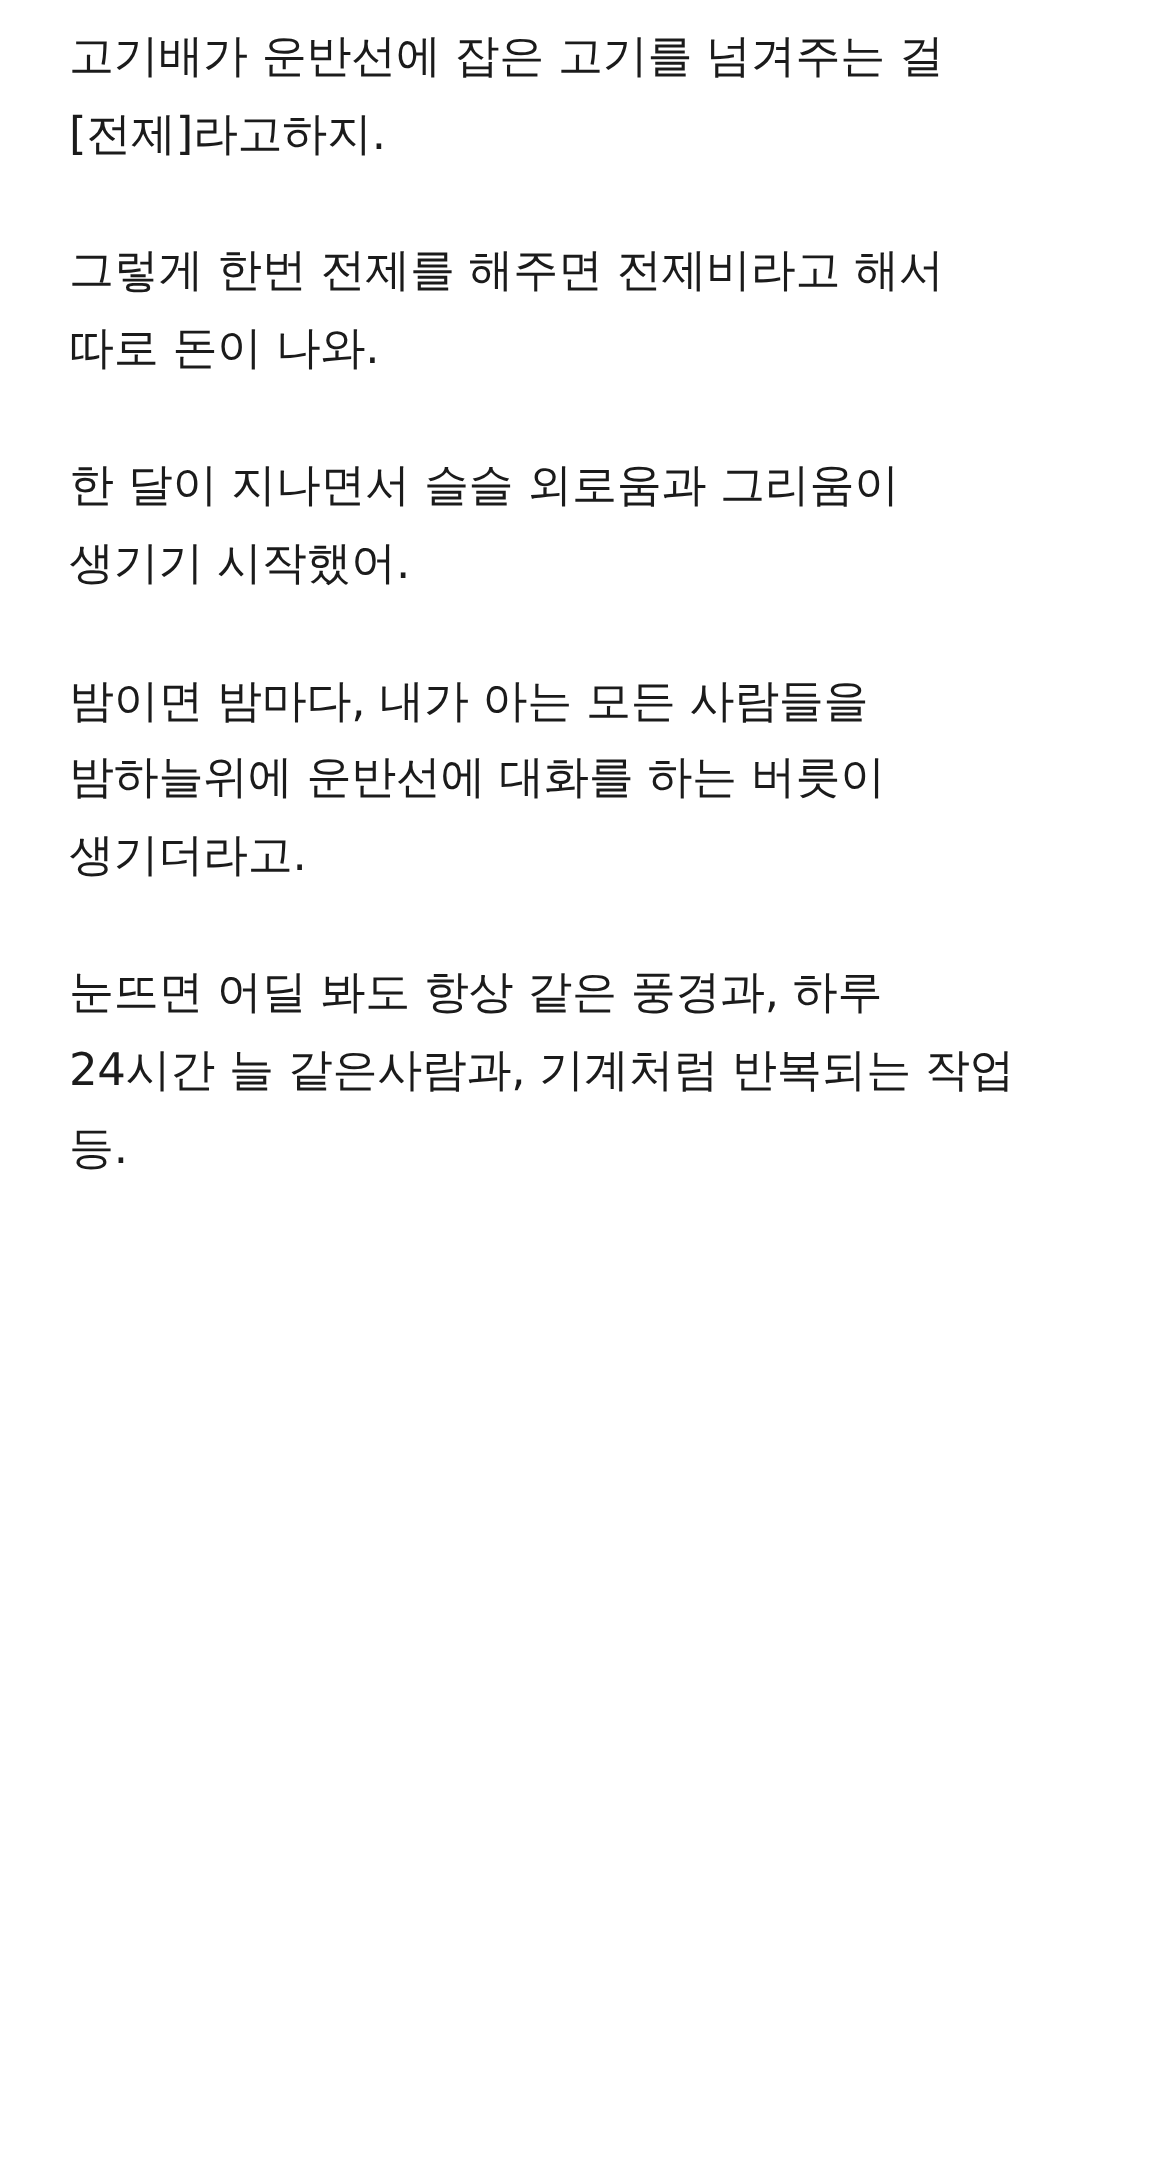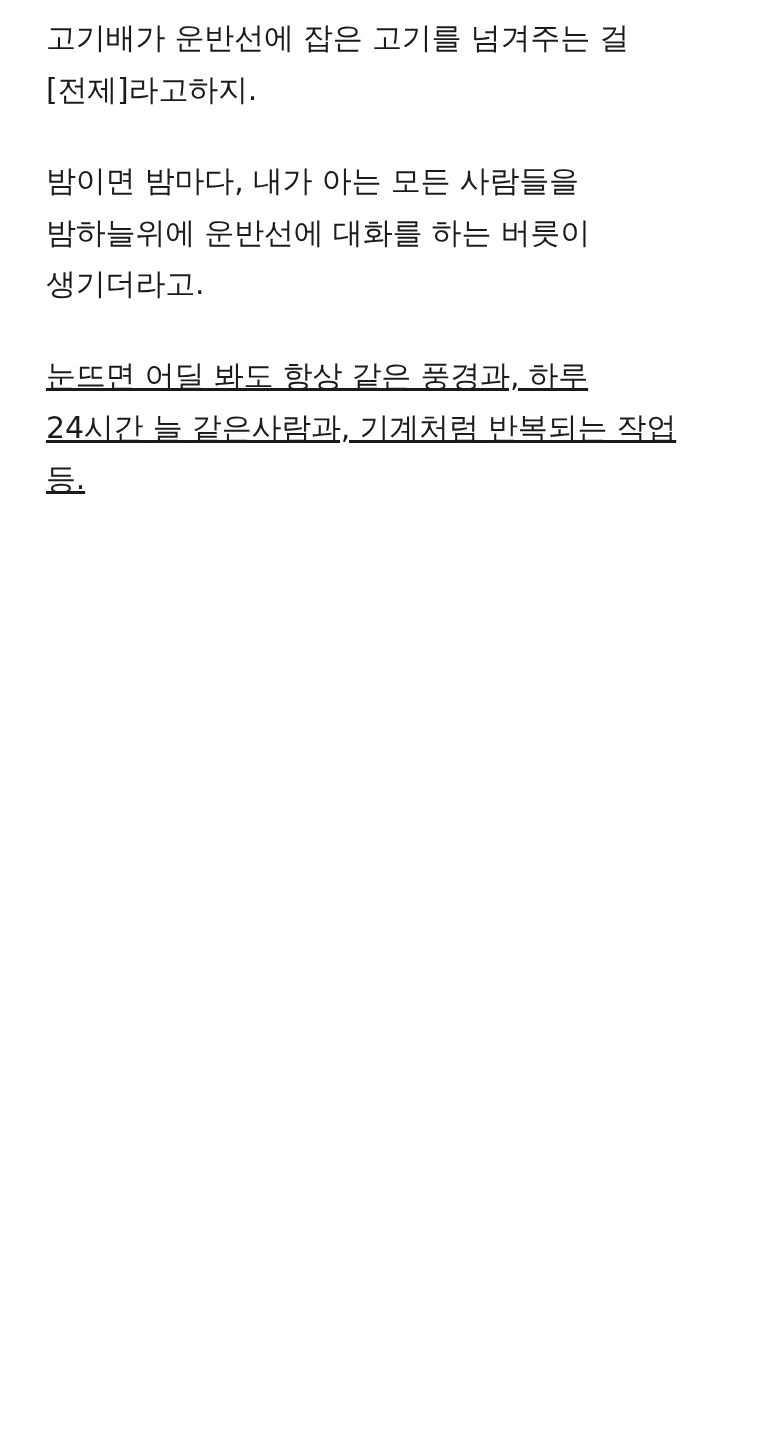--- a/index.html
+++ b/index.html
@@ -27,25 +27,26 @@
     font-size: 30px;
     line-height: 1.72;
     color: #1b1b1b;
     letter-spacing: -0.2px;
     margin: 0 0 40px 0;
     word-break: keep-all;
     white-space: normal;
   }
   .para:last-child {
     margin-bottom: 0;
-    text-decoration: underline;
   }
 </style>
 </head>
 <body>
 
 <div class="page">
   <div class="article">
     <p class="para">고기배가 운반선에 잡은 고기를 넘겨주는 걸 [전제]라고하지.</p>
+    <p class="para">그렇게 한번 전제를 해주면 전제비라고 해서 따로 돈이 나와.</p>
+    <p class="para">한 달이 지나면서 슬슬 외로움과 그리움이 생기기 시작했어.</p>
     <p class="para">밤이면 밤마다, 내가 아는 모든 사람들을 밤하늘위에 운반선에 대화를 하는 버릇이 생기더라고.</p>
     <p class="para">눈뜨면 어딜 봐도 항상 같은 풍경과, 하루 24시간 늘 같은사람과, 기계처럼 반복되는 작업 등.</p>
   </div>
 </div>
 
 </body></html>

